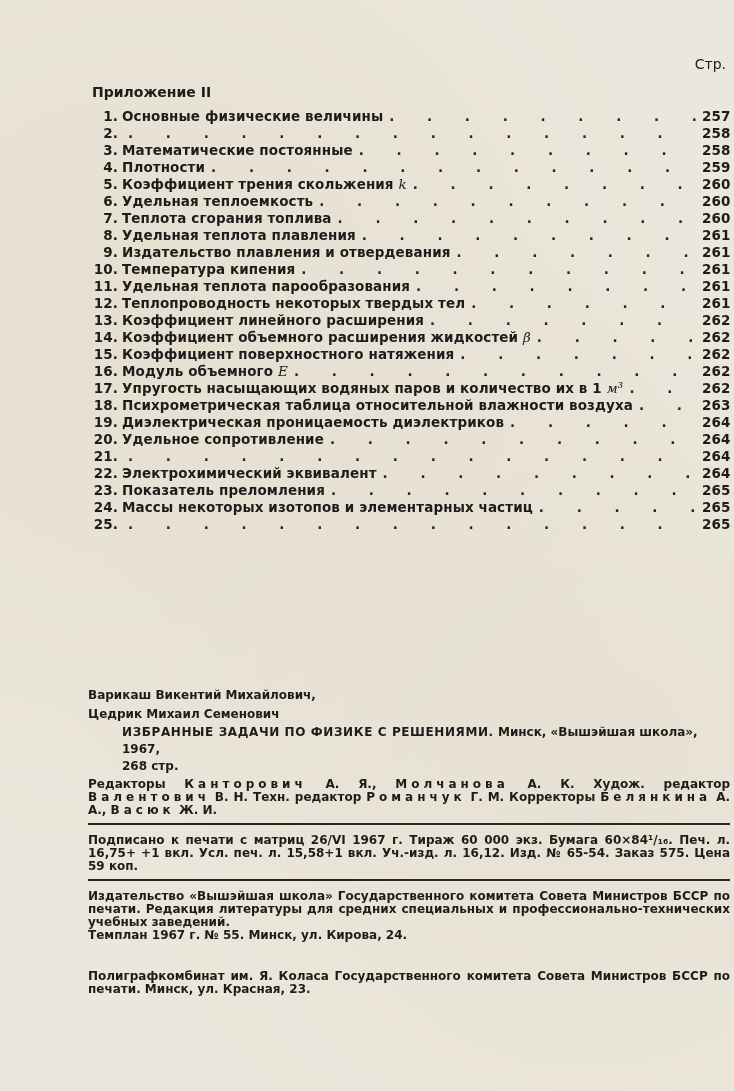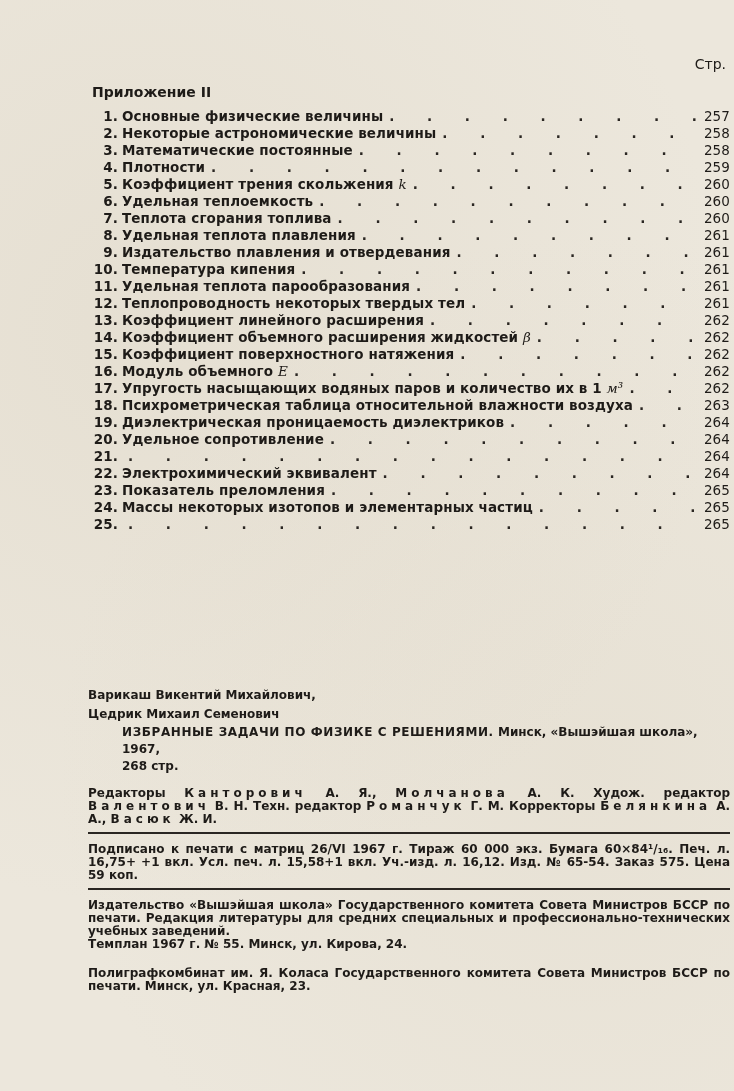--- a/index.html
+++ b/index.html
@@ -14,49 +14,48 @@
   }
   .page { position:absolute; left:0; top:0; width:734px; height:1091px; }
   .str-label { position:absolute; right:8px; top:56px; font-size:14px; }
   .app-title { position:absolute; left:92px; top:84px; font-size:14px; font-weight:bold; }
   .toc { position:absolute; left:92px; top:108px; width:638px; }
   .toc-row { display:flex; align-items:baseline; height:17px; font-size:13.5px; font-weight:bold; letter-spacing:0.1px; white-space:nowrap; }
   .toc-num { width:26px; text-align:right; flex:none; margin-right:4px; }
   .toc-title { flex:none; }
   .toc-dots { flex:1; overflow:hidden; margin:0 6px; color:#2a2622; letter-spacing:14px; font-weight:bold; }
   .toc-dots::after { content:". . . . . . . . . . . . . . . . . . . . . . . . . . . . . . . . . . . . . . . ."; }
-  .toc-page { width:28px; text-align:right; flex:none; font-weight:normal; }
+  .toc-page { width:28px; text-align:right; flex:none; font-weight:bold; }
   .ital { font-family:"DejaVu Serif", serif; font-style:italic; font-weight:normal; }
   .colophon { position:absolute; left:88px; top:686px; width:642px; font-size:12px; line-height:13px; font-weight:bold; }
   .authors { line-height:19px; }
   .book-line { padding-left:34px; line-height:17px; }
   .book-title { letter-spacing:0.6px; }
-  .editors { margin-top:12px; text-align:justify; }
+  .editors { margin-top:3px; text-align:justify; }
   .sp { letter-spacing:4px; }
   .rule { border-top:2px solid #2a2622; margin:6px 0 9px 0; }
   .block { text-align:justify; }
-  .mt { margin-top:16px; }
+  .mt { margin-top:28px; }
 </style>
 </head>
 <body>
 
 <div class="page">
   <div class="str-label">Стр.</div>
   <div class="app-title">Приложение II</div>
 
   <div class="toc" id="toc">
       <div class="toc-row">
         <span class="toc-num">1.</span>
         <span class="toc-title"><span class="">Основные физические величины</span></span>
         <span class="toc-dots"></span>
         <span class="toc-page">257</span>
       </div>
       <div class="toc-row">
         <span class="toc-num">2.</span>
-        <span class="toc-title"><span class="">Некоторые астрономические величины</span></span>
         <span class="toc-dots"></span>
         <span class="toc-page">258</span>
       </div>
       <div class="toc-row">
         <span class="toc-num">3.</span>
         <span class="toc-title"><span class="">Математические постоянные</span></span>
         <span class="toc-dots"></span>
         <span class="toc-page">258</span>
       </div>
       <div class="toc-row">

